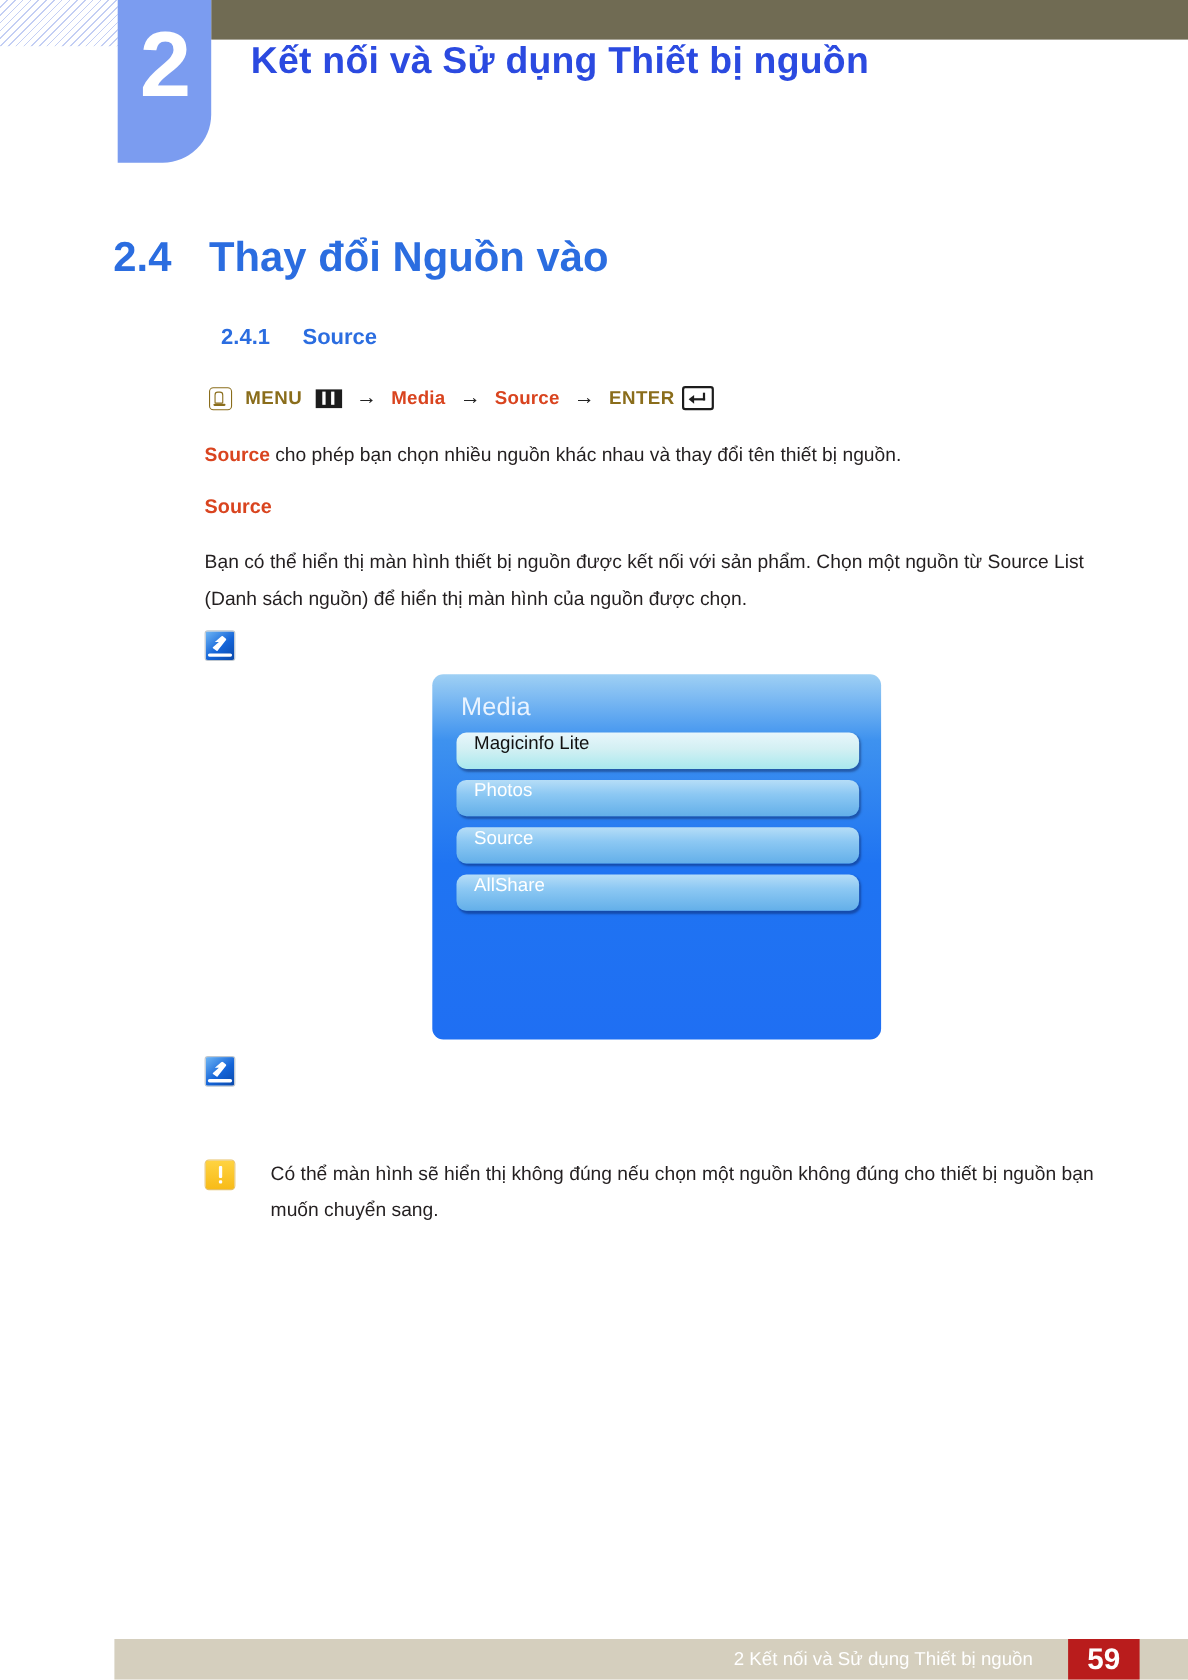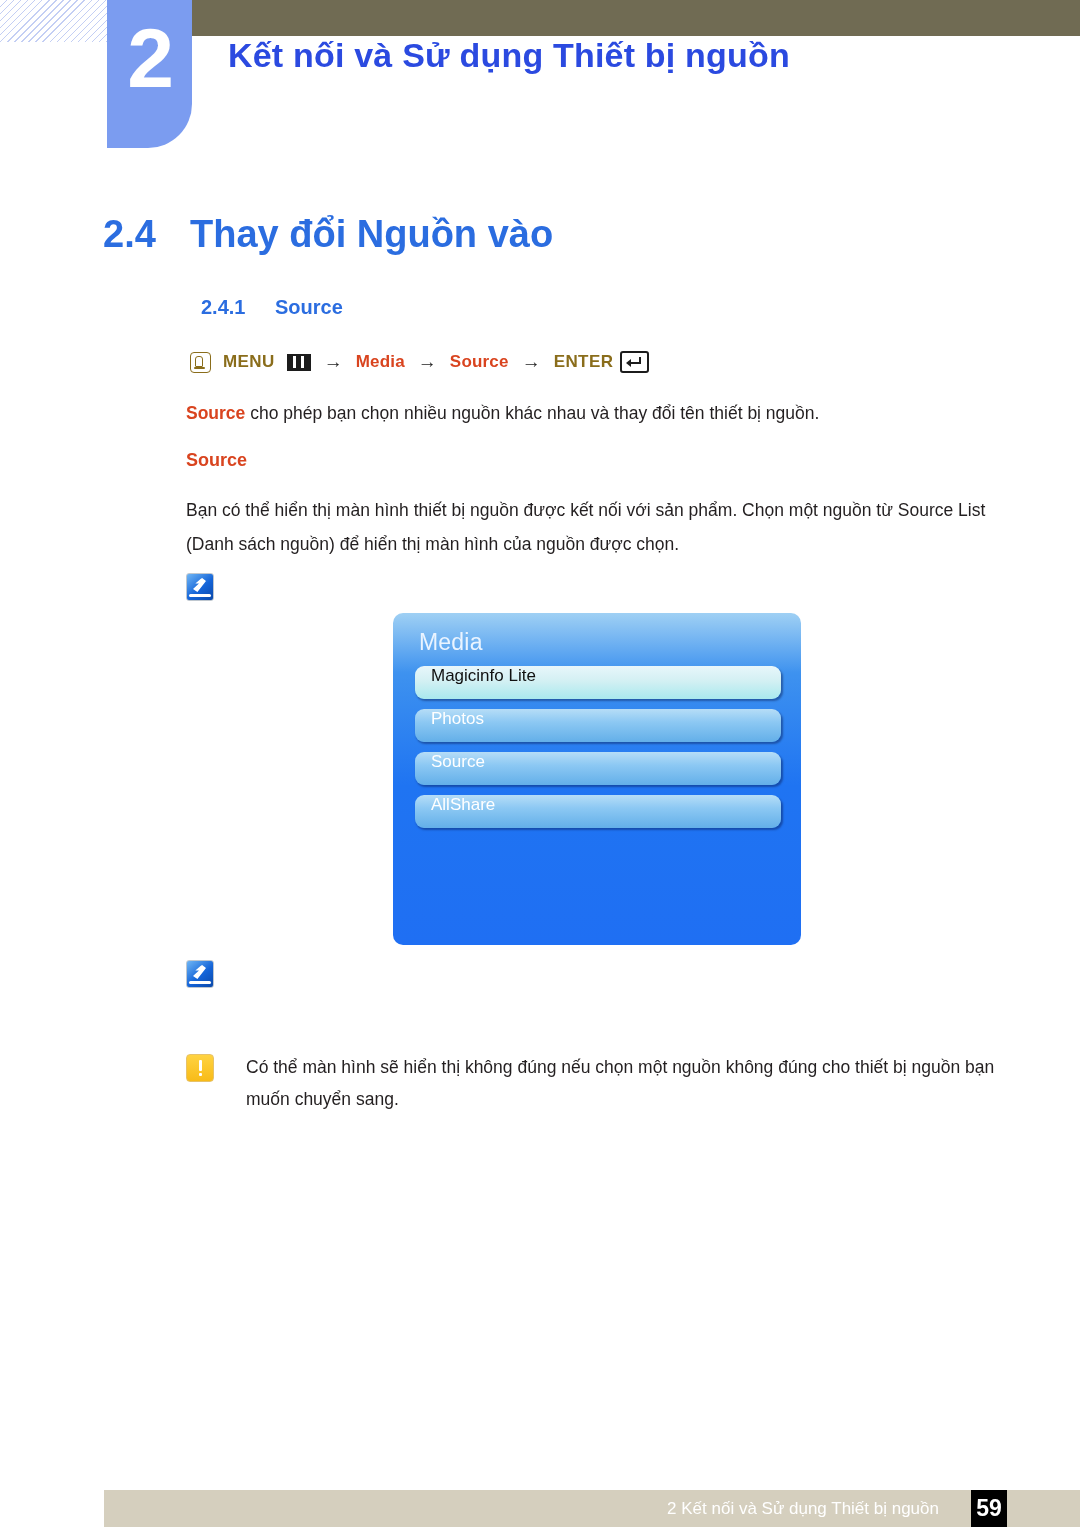--- a/index.html
+++ b/index.html
@@ -310,24 +310,24 @@
     position: absolute;
     right: 141px; top: 1499px;
     font-size: 17px;
     font-weight: normal;
     color: #ffffff;
     white-space: nowrap;
   }
   .footer-page {
     position: absolute;
     left: 971px; top: 1490px;
-    width: 36px; height: 37px;
-    background: #000000;
+    width: 65px; height: 37px;
+    background: #b91c1c;
     color: #ffffff;
-    font-size: 23px;
+    font-size: 27px;
     font-weight: bold;
     display: flex;
     align-items: center;
     justify-content: center;
   }
 </style>
 </head>
 <body>
 
 <div class="hatch"></div>

